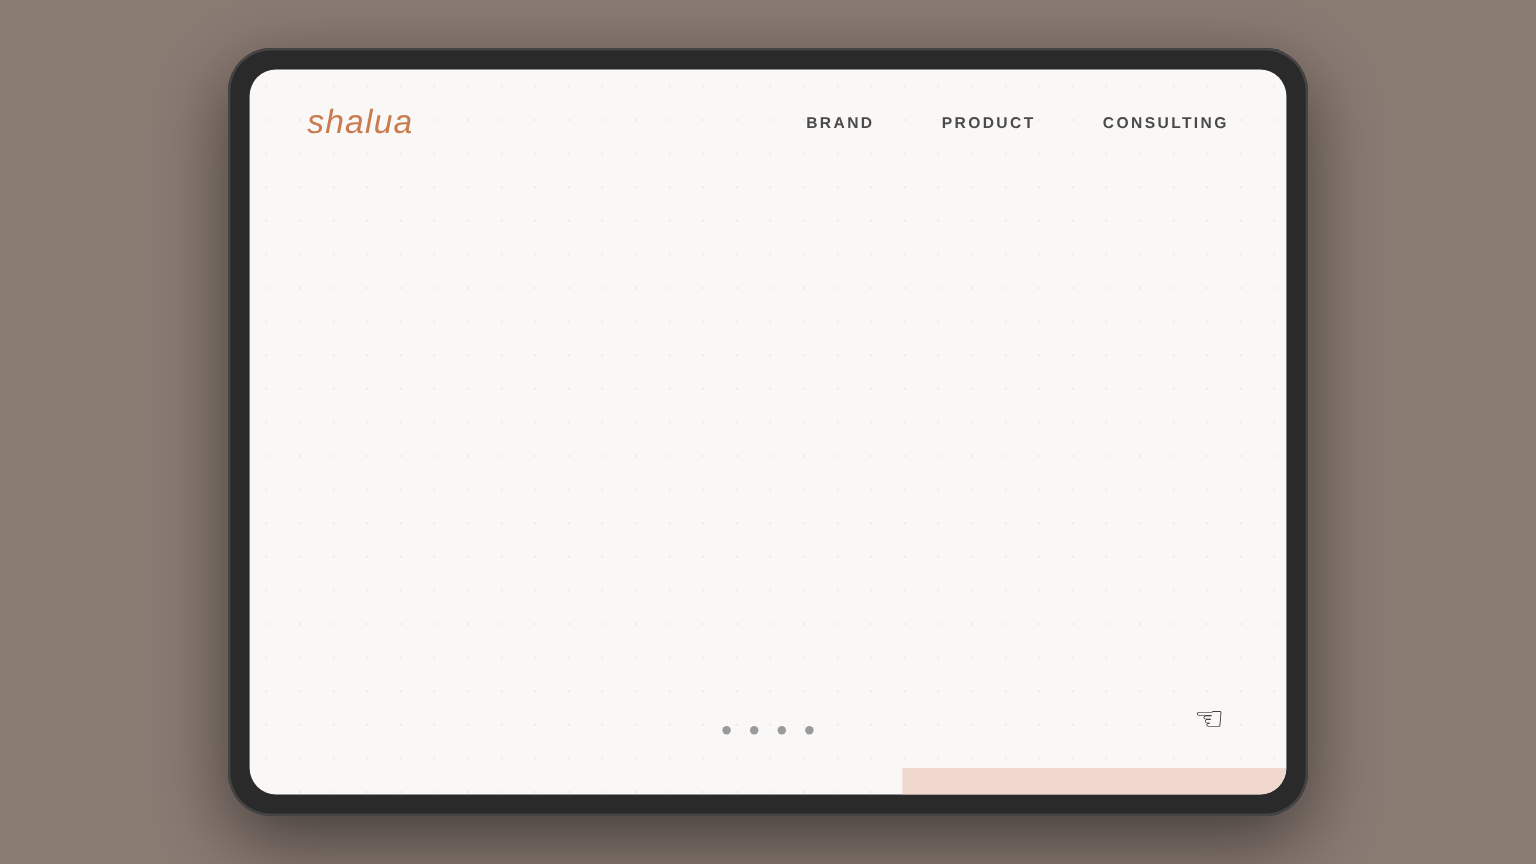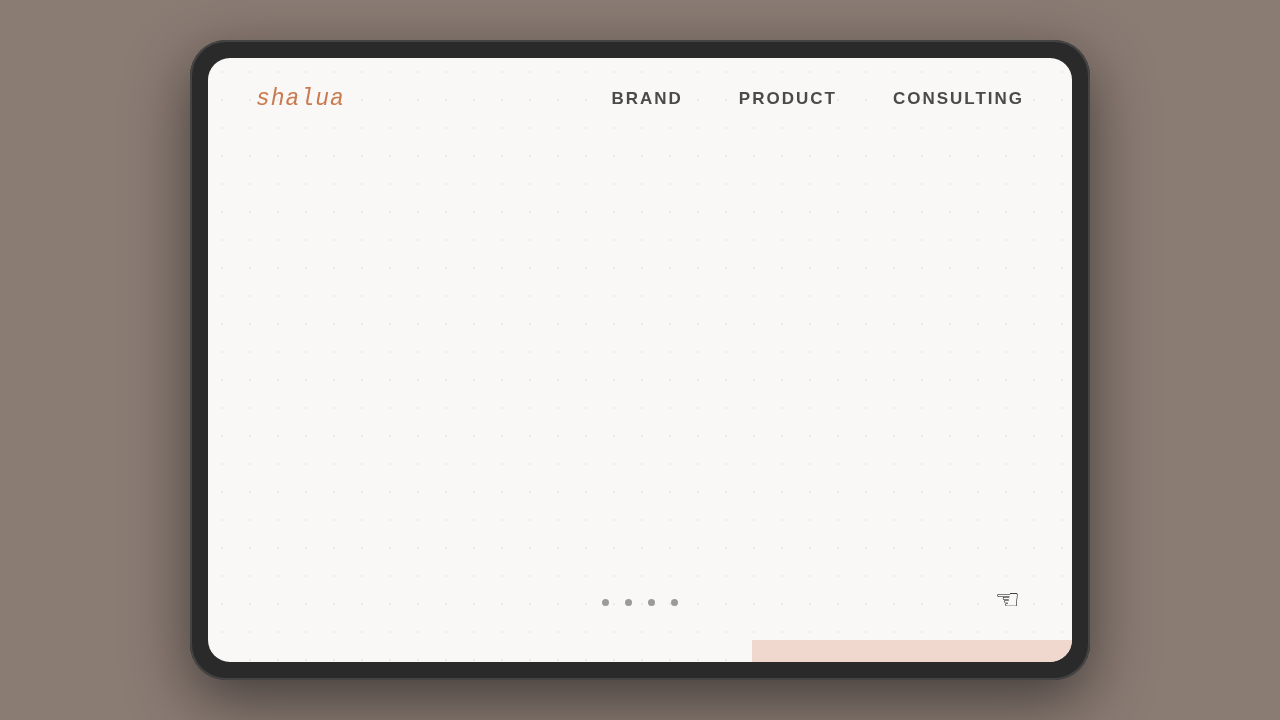--- a/index.html
+++ b/index.html
@@ -48,37 +48,37 @@
     .site-header {
       position: relative;
       z-index: 10;
       display: flex;
       align-items: center;
       justify-content: space-between;
       padding: 28px 48px 20px 48px;
     }
 
     .site-logo {
-      font-family: Liberation Mono, monospace;
-      font-size: 23px;
+      font-family: Liberation Sans, sans-serif;
+      font-size: 28px;
       color: #c97a4e;
       font-weight: 400;
       letter-spacing: 1px;
       font-style: italic;
     }
 
     .site-nav {
       display: flex;
       align-items: center;
       gap: 56px;
     }
 
     .nav-item {
       font-family: Arial, Helvetica, sans-serif;
-      font-size: 17px;
+      font-size: 13px;
       font-weight: 600;
       letter-spacing: 2px;
       color: #4a4a4a;
       text-transform: uppercase;
       cursor: pointer;
       text-decoration: none;
     }
 
     .main-content {
       position: relative;

